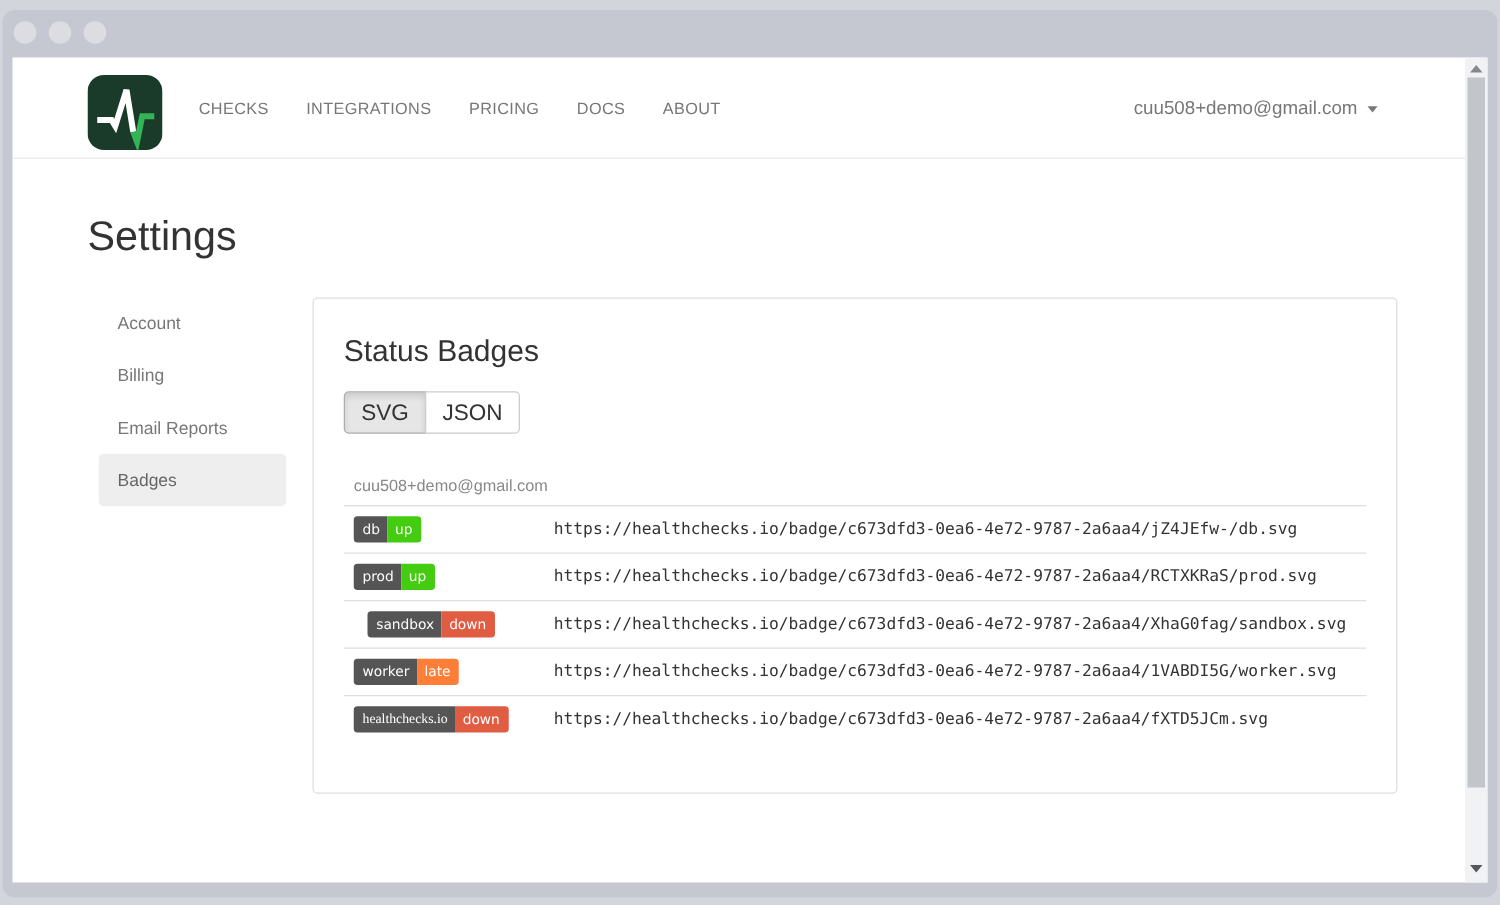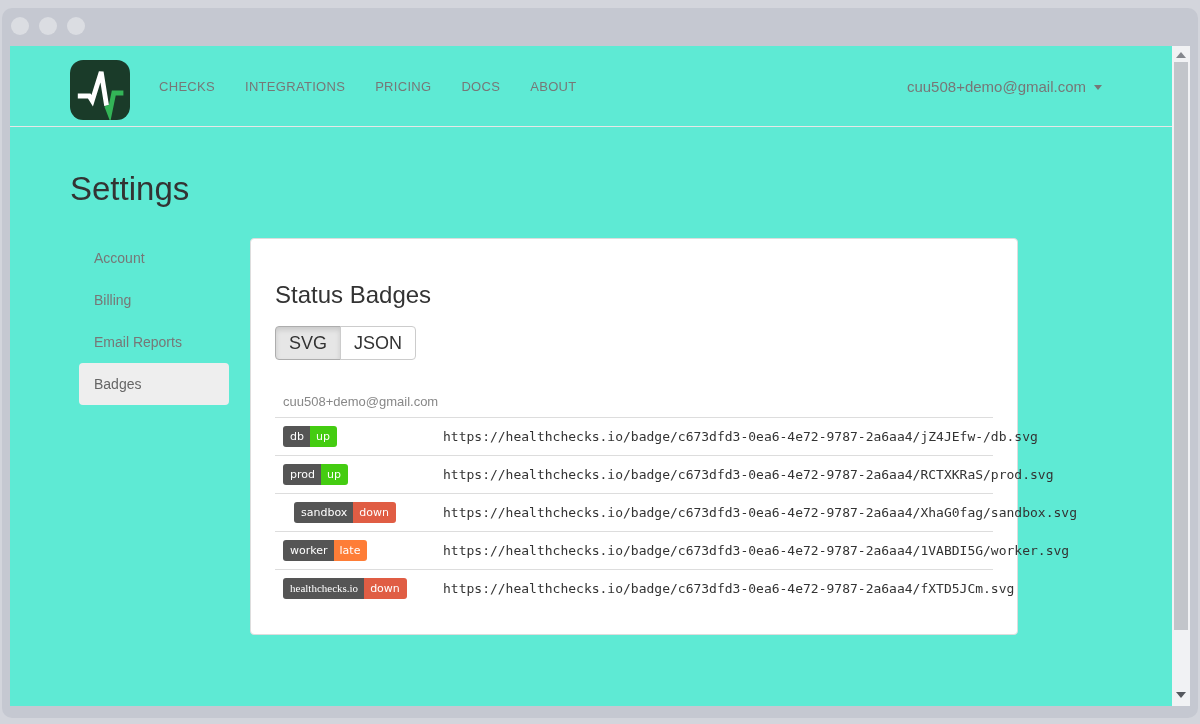--- a/index.html
+++ b/index.html
@@ -17,21 +17,21 @@
   }
   .titlebar { position:relative; height:38px; }
   .dot {
     position:absolute; top:9px; width:18px; height:18px; border-radius:50%;
     background:#dbdde2;
   }
   .dot.d1 { left:9px; } .dot.d2 { left:37px; } .dot.d3 { left:65px; }
   
   .content {
     position:absolute; left:8px; right:8px; top:38px; bottom:12px;
-    background:#5eead4; overflow:hidden;
+    background:#ffffff; overflow:hidden;
   }
   
   .scrollbar {
     position:absolute; top:0; right:0; width:18px; height:100%;
     background:#f1f2f4;
   }
   .scroll-thumb {
     position:absolute; top:16px; left:2px; width:14px; height:568px;
     background:#c2c5ca;
   }
@@ -56,23 +56,23 @@
   
   .page-title { position:absolute; left:60px; top:124px; font-size:33px; font-weight:400; color:#333; }
   .sidebar { position:absolute; left:69px; top:191px; width:150px; }
   .sidebar-item {
     height:42px; line-height:42px; padding-left:15px;
     font-size:14px; color:#777; border-radius:4px; cursor:pointer;
   }
   .sidebar-item.active { background:#eee; color:#666; }
   
   .panel {
-    position:absolute; left:240px; top:192px; width:768px; height:397px;
+    position:absolute; left:240px; top:192px; width:868px; height:397px;
     background:#fff; border:1px solid #ddd; border-radius:4px;
-    padding:17px 24px;
+    padding:4px 24px;
   }
   .panel-title { margin-top:25px; font-size:24px; font-weight:400; color:#333; }
   .btn-group { margin-top:17px; display:inline-flex; }
   .btn {
     font-size:18px; color:#333; padding:6px 13px; background:#fff;
     border:1px solid #ccc; cursor:pointer; line-height:20px;
     font-family:"Liberation Sans", sans-serif;
   }
   .btn.left  { border-radius:4px 0 0 4px; }
   .btn.right { border-radius:0 4px 4px 0; margin-left:-1px; }

